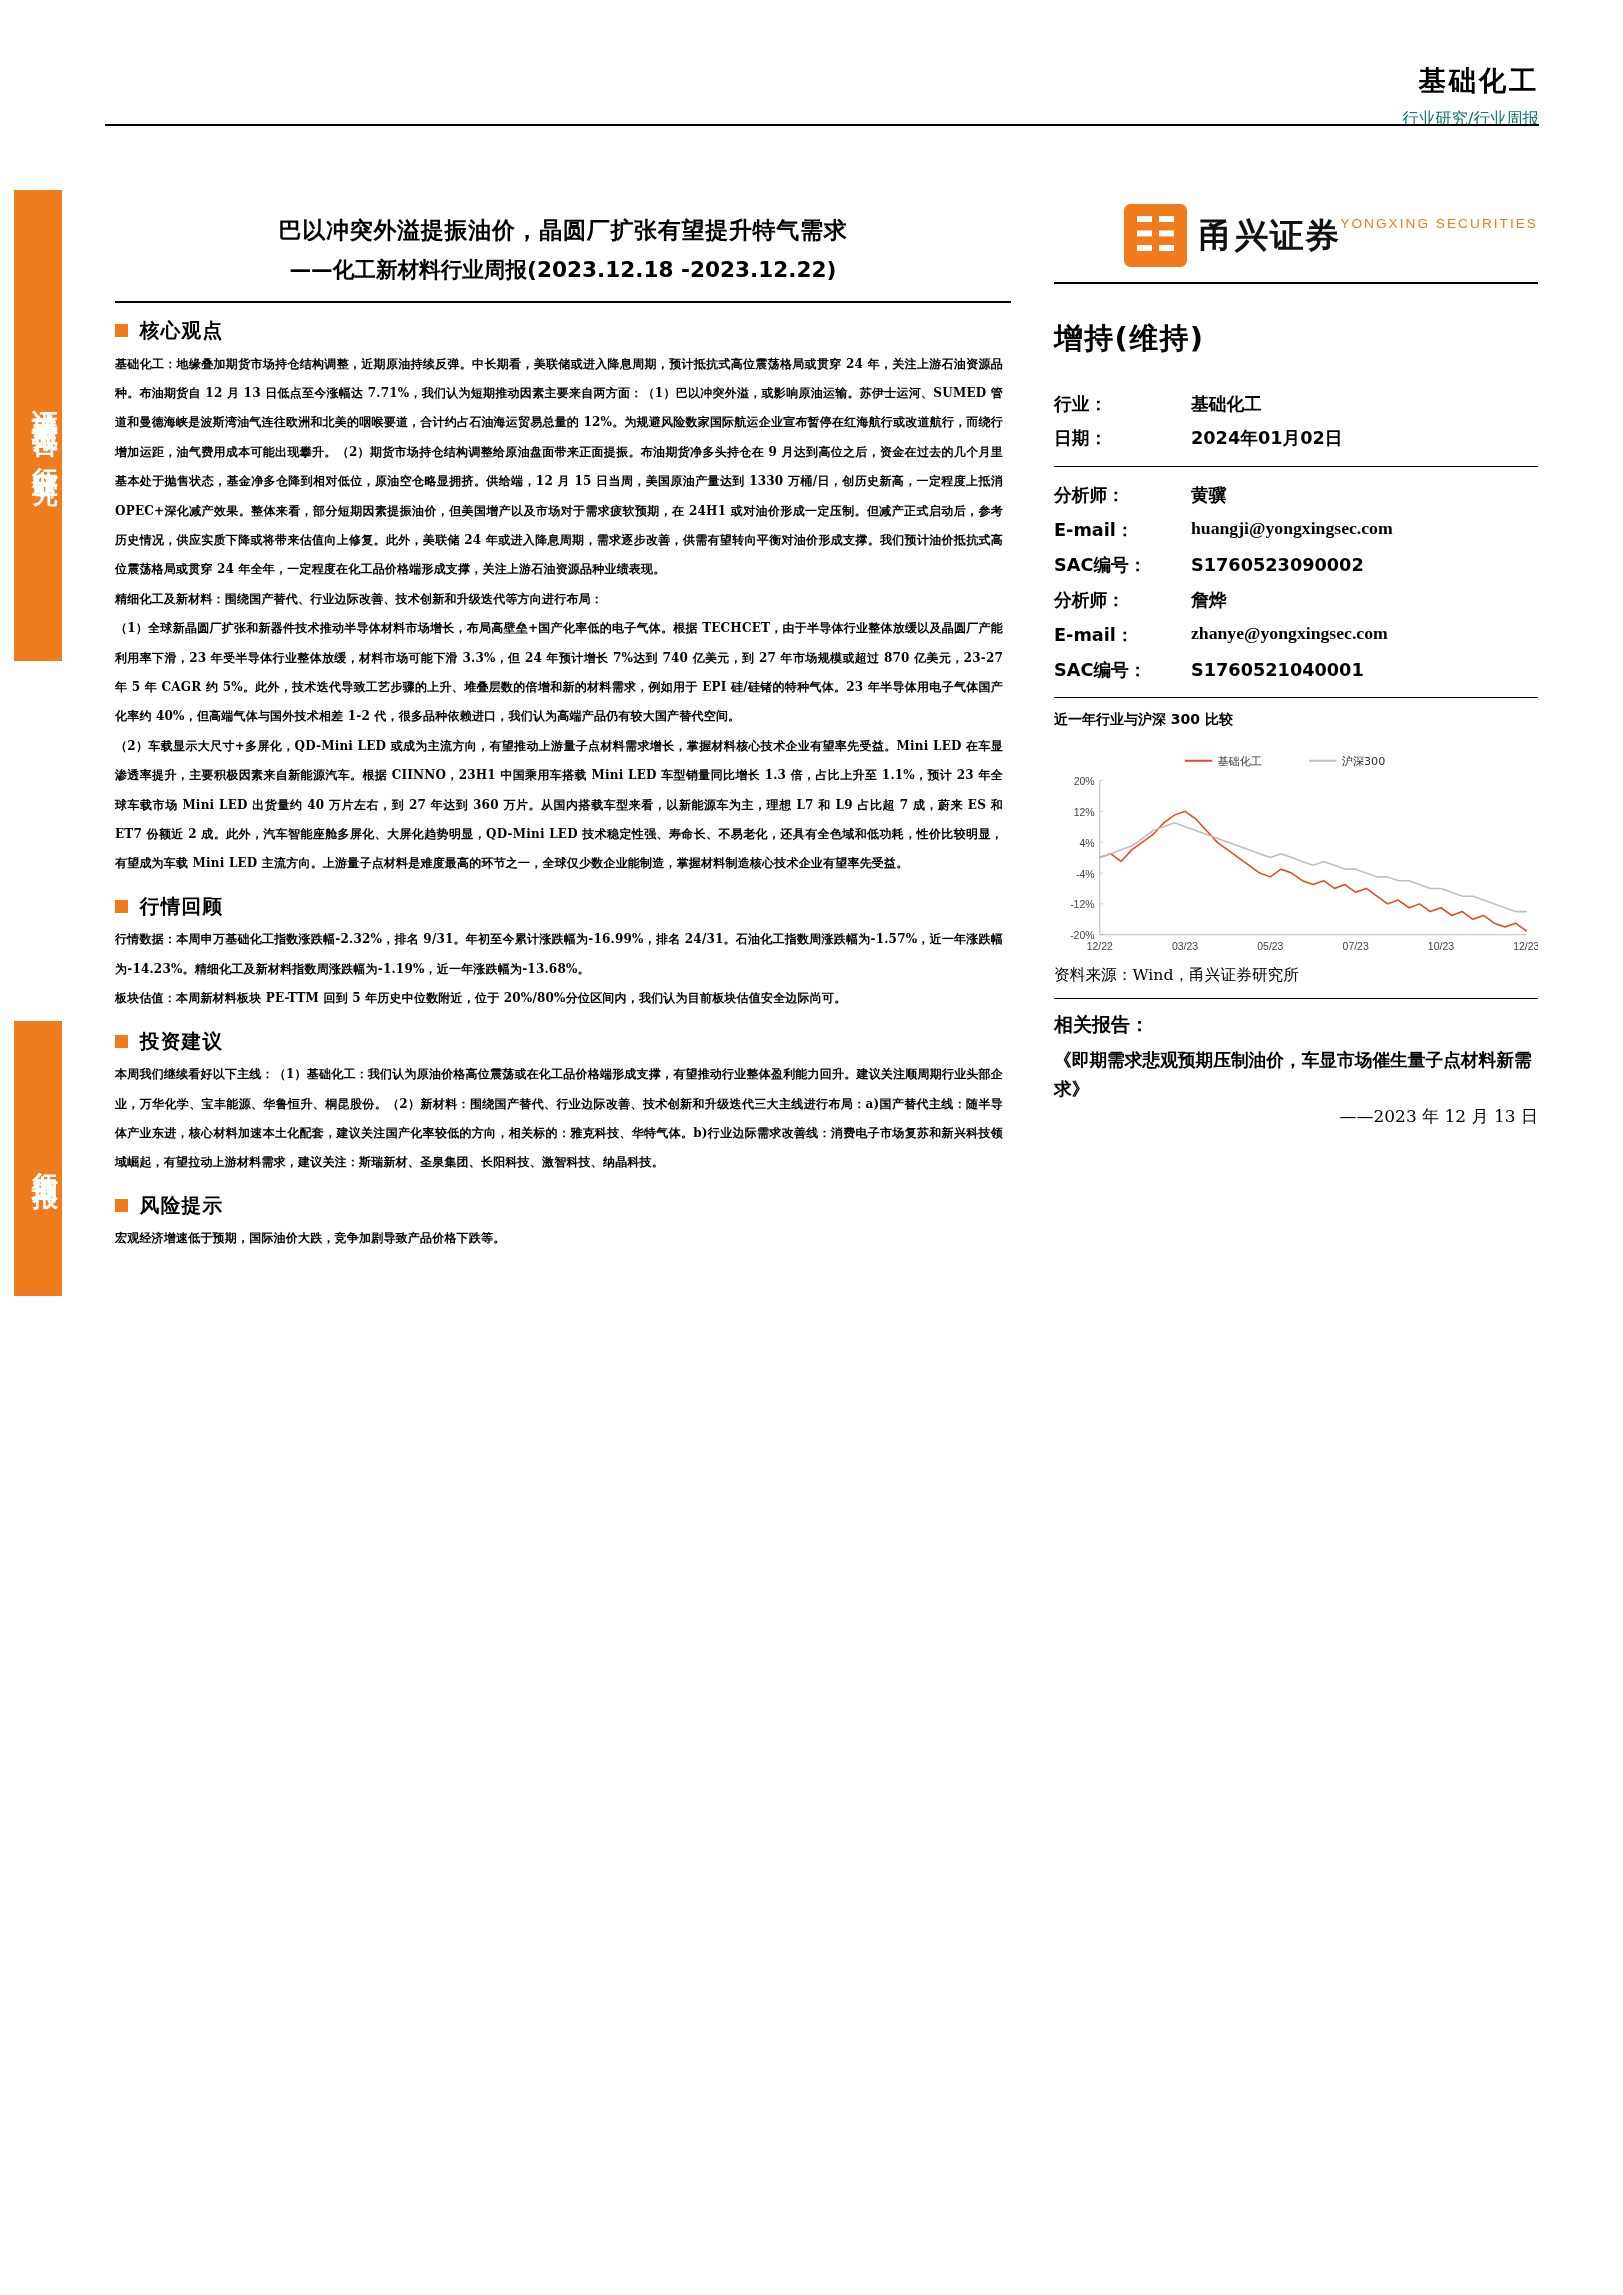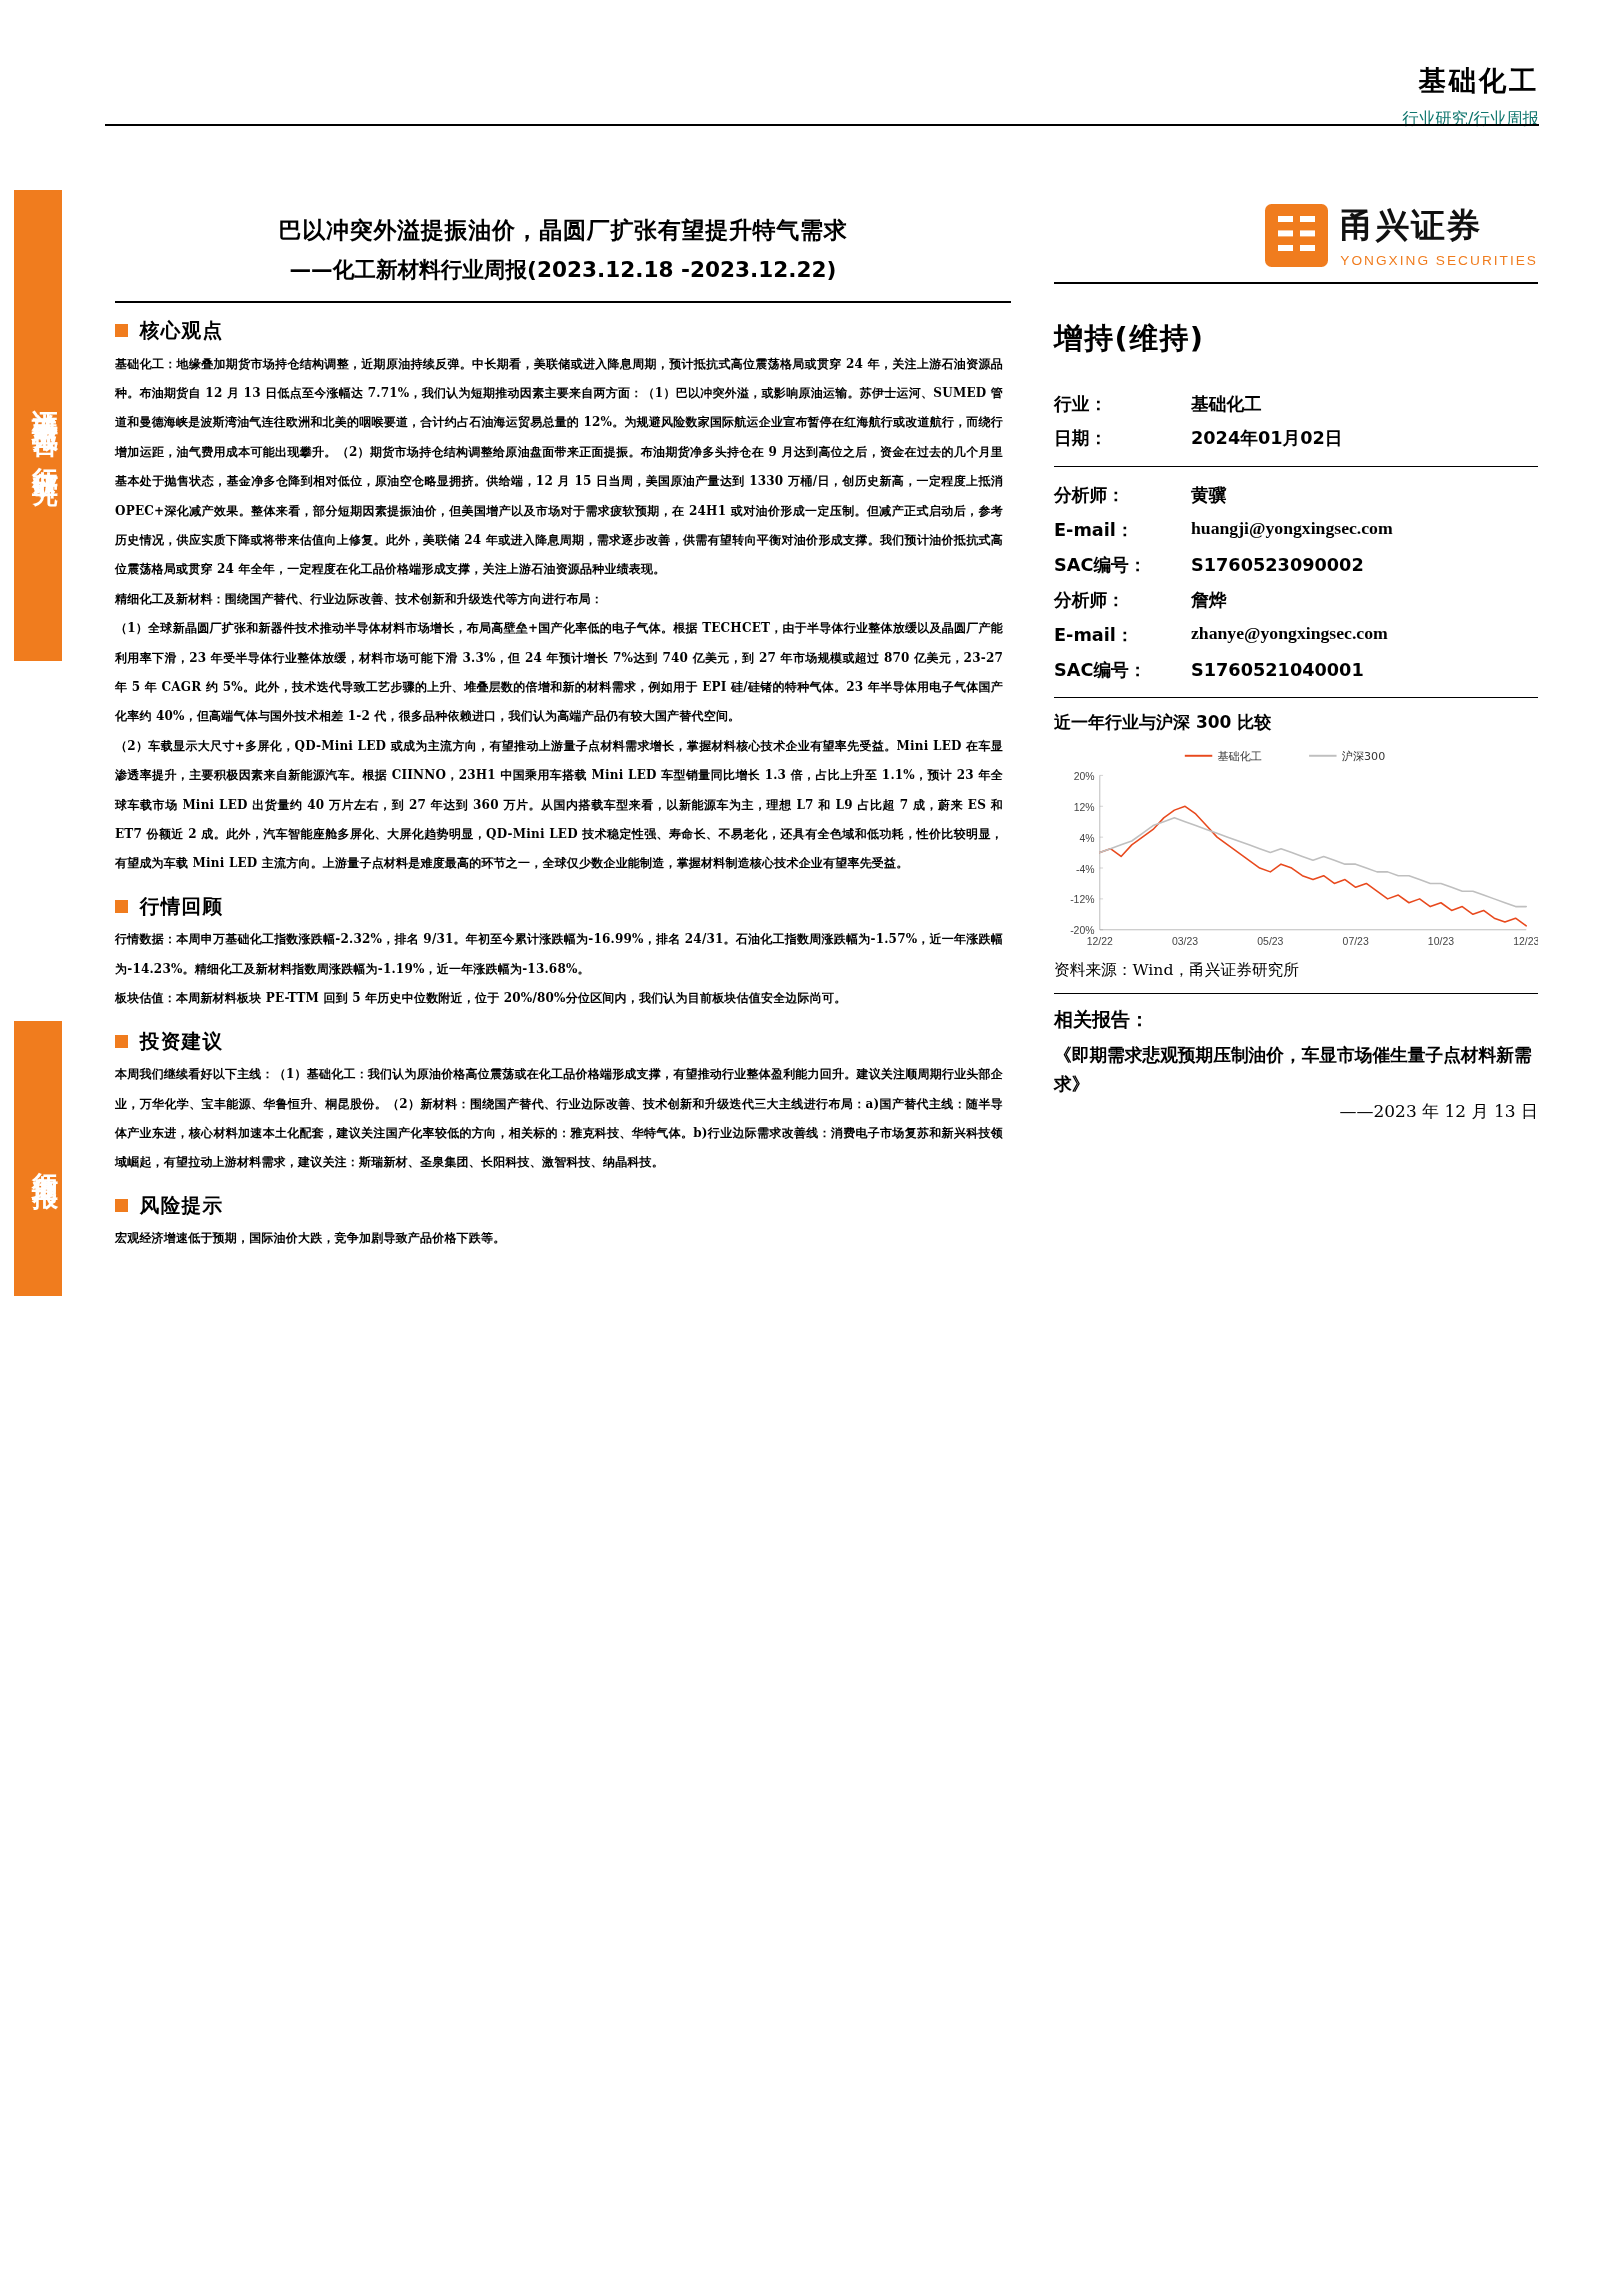--- a/index.html
+++ b/index.html
@@ -103,21 +103,21 @@
     position:relative;flex:0 0 auto;
   }
   .logo-mark:before{
     content:"";position:absolute;left:13px;top:11.8px;width:37px;height:6.5px;background:#fff;
     box-shadow:0 14.4px 0 0 #fff, 0 29px 0 0 #fff;
   }
   .logo-mark:after{
     content:"";position:absolute;left:28px;top:11.8px;width:6.5px;height:39px;background:#F07C1E;
   }
   .logo-text{
-    display:flex;flex-direction:column;justify-content:center;
+    display:flex;flex-direction:row;justify-content:center;
   }
   .logo-cn{
     font-family:"DejaVu Sans", sans-serif;
     font-weight:bold;font-size:34px;letter-spacing:1.3px;color:#111;
   }
   .logo-en{
     font-family:"Liberation Sans", sans-serif;
     font-size:13.7px;letter-spacing:2px;color:#F07C1E;margin-top:3.9px;
   }
   .logo-rule{border-bottom:2px solid #000;margin-top:6.5px;}
@@ -131,21 +131,21 @@
     display:flex;font-family:"DejaVu Sans", sans-serif;font-size:17.7px;
     line-height:31px;margin-bottom:3.9px;
   }
   .kv .k{width:137px;font-weight:bold;flex:0 0 auto;}
   .kv .v{flex:1 1 auto;font-weight:bold;word-break:break-all;}
   .kv-mail .v{font-family:"Liberation Serif", serif;font-weight:bold;font-size:17.7px;line-height:26px;}
 
   .blk-rule{border-bottom:1.3px solid #000;margin:11.8px 0 13px 0;}
 
   .chart-title{
-    font-family:"DejaVu Sans", sans-serif;font-weight:bold;font-size:17px;margin-bottom:6px;
+    font-family:"DejaVu Sans", sans-serif;font-weight:bold;font-size:14px;margin-bottom:16px;
   }
   .chart-box{width:484px;height:216px;position:relative;}
   .src{
     font-family:"DejaVu Serif", serif;font-size:15.7px;margin-top:3.9px;
   }
 
   .rel-title{
     font-family:"DejaVu Sans", sans-serif;font-weight:bold;font-size:19px;margin-bottom:6.5px;
   }
   .rel-item{

